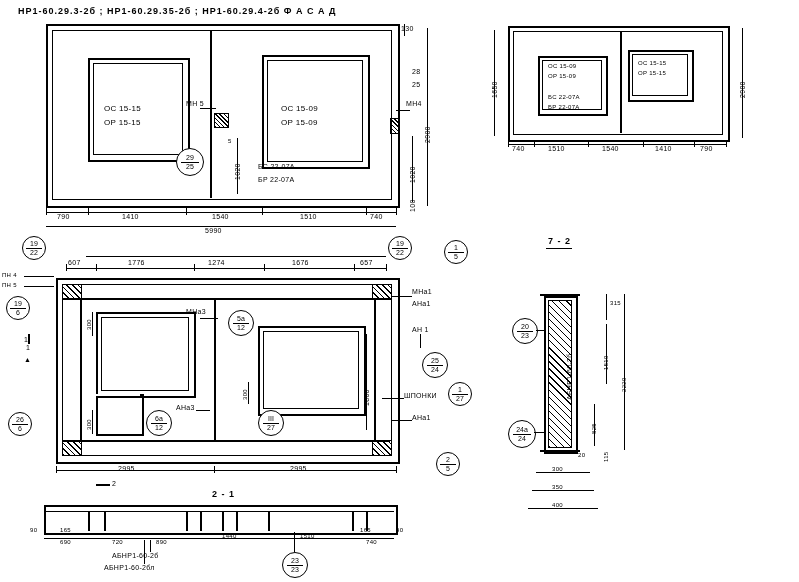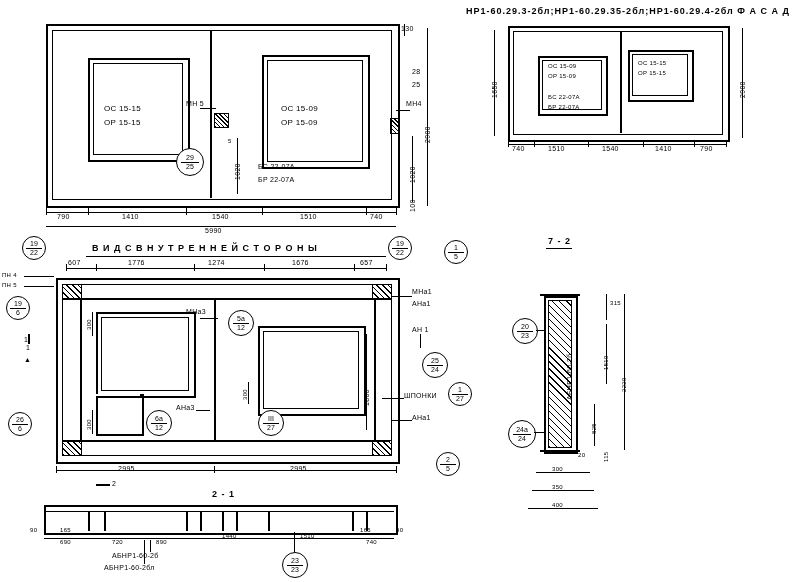--- a/index.html
+++ b/index.html
@@ -22,21 +22,21 @@
         font-size:7px;line-height:1.05;text-align:center;background:#fff;}
   .circ .d{border-top:1px solid #000;width:70%;margin-top:0px;padding-top:0px;}
   .rot{transform-origin:left top;}
   .dimtick{position:absolute;width:1px;height:7px;background:#000;}
 </style>
 </head>
 <body>
 
 <div class="sheet">
 
-  <div class="t ttl" style="left:466px;top:6px;">НР1-60.29.3-2бл;НР1-60.29.35-2бл;НР1-60.29.4-2бл Ф А С А Д</div>
+  <div class="t ttl" style="left:18px;top:6px;">НР1-60.29.3-2б ; НР1-60.29.35-2б ; НР1-60.29.4-2б     Ф А С А Д</div>
 
   <div class="box2" style="left:46px;top:24px;width:350px;height:180px;"></div>
   <div class="box" style="left:52px;top:30px;width:338px;height:168px;"></div>
 
   <div class="ln v2" style="left:210px;top:30px;height:168px;"></div>
 
   <div class="box2" style="left:88px;top:58px;width:98px;height:100px;"></div>
   <div class="box" style="left:93px;top:63px;width:88px;height:90px;"></div>
   <div class="t" style="left:104px;top:104px;">ОС 15-15</div>
   <div class="t" style="left:104px;top:118px;">ОР 15-15</div>
@@ -117,21 +117,20 @@
   <div class="t sm" style="left:548px;top:145px;">1510</div>
   <div class="t sm" style="left:602px;top:145px;">1540</div>
   <div class="t sm" style="left:655px;top:145px;">1410</div>
   <div class="t sm" style="left:700px;top:145px;">790</div>
 
   <div class="ln v" style="left:494px;top:30px;height:106px;"></div>
   <div class="t sm rot" style="left:491px;top:98px;transform:rotate(-90deg);">1650</div>
   <div class="ln v" style="left:742px;top:28px;height:110px;"></div>
   <div class="t sm rot" style="left:739px;top:98px;transform:rotate(-90deg);">2900</div>
 
-  <div class="t ttl" style="left:92px;top:243px;">В И Д   С   В Н У Т Р Е Н Н Е Й   С Т О Р О Н Ы</div>
   <div class="ln h" style="left:86px;top:256px;width:300px;"></div>
 
   <div class="ln h" style="left:66px;top:268px;width:320px;"></div>
   <div class="dimtick" style="left:66px;top:264px;"></div>
   <div class="dimtick" style="left:96px;top:264px;"></div>
   <div class="dimtick" style="left:194px;top:264px;"></div>
   <div class="dimtick" style="left:264px;top:264px;"></div>
   <div class="dimtick" style="left:354px;top:264px;"></div>
   <div class="dimtick" style="left:386px;top:264px;"></div>
   <div class="t sm" style="left:68px;top:259px;">607</div>

